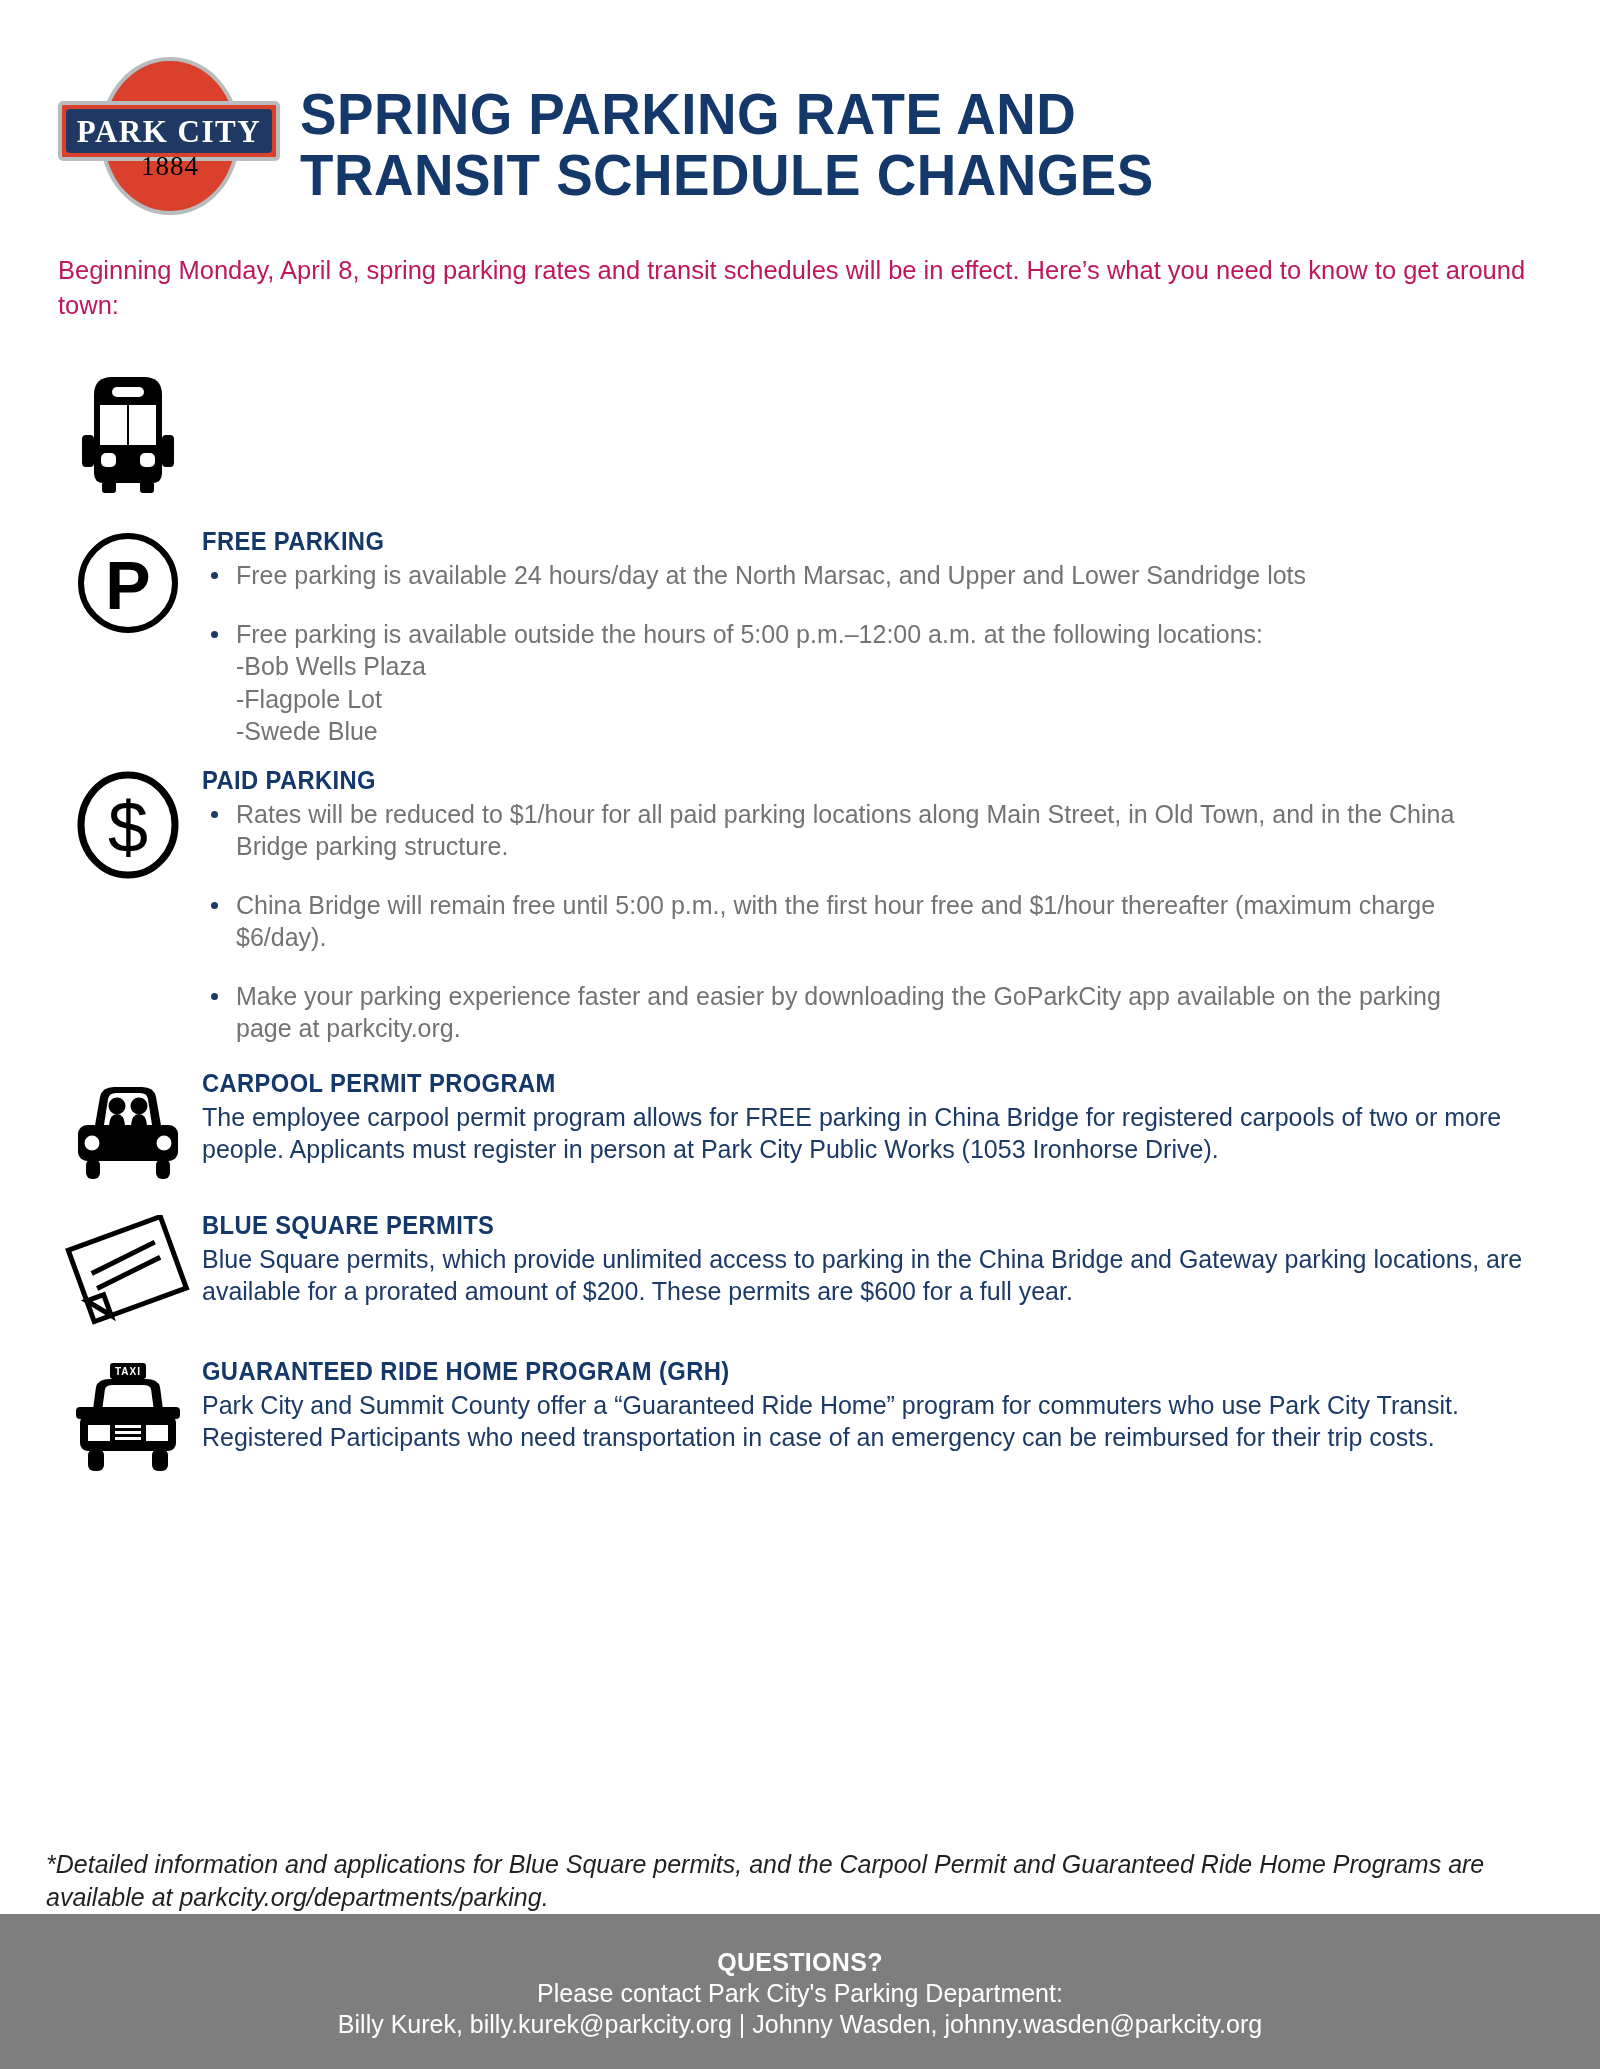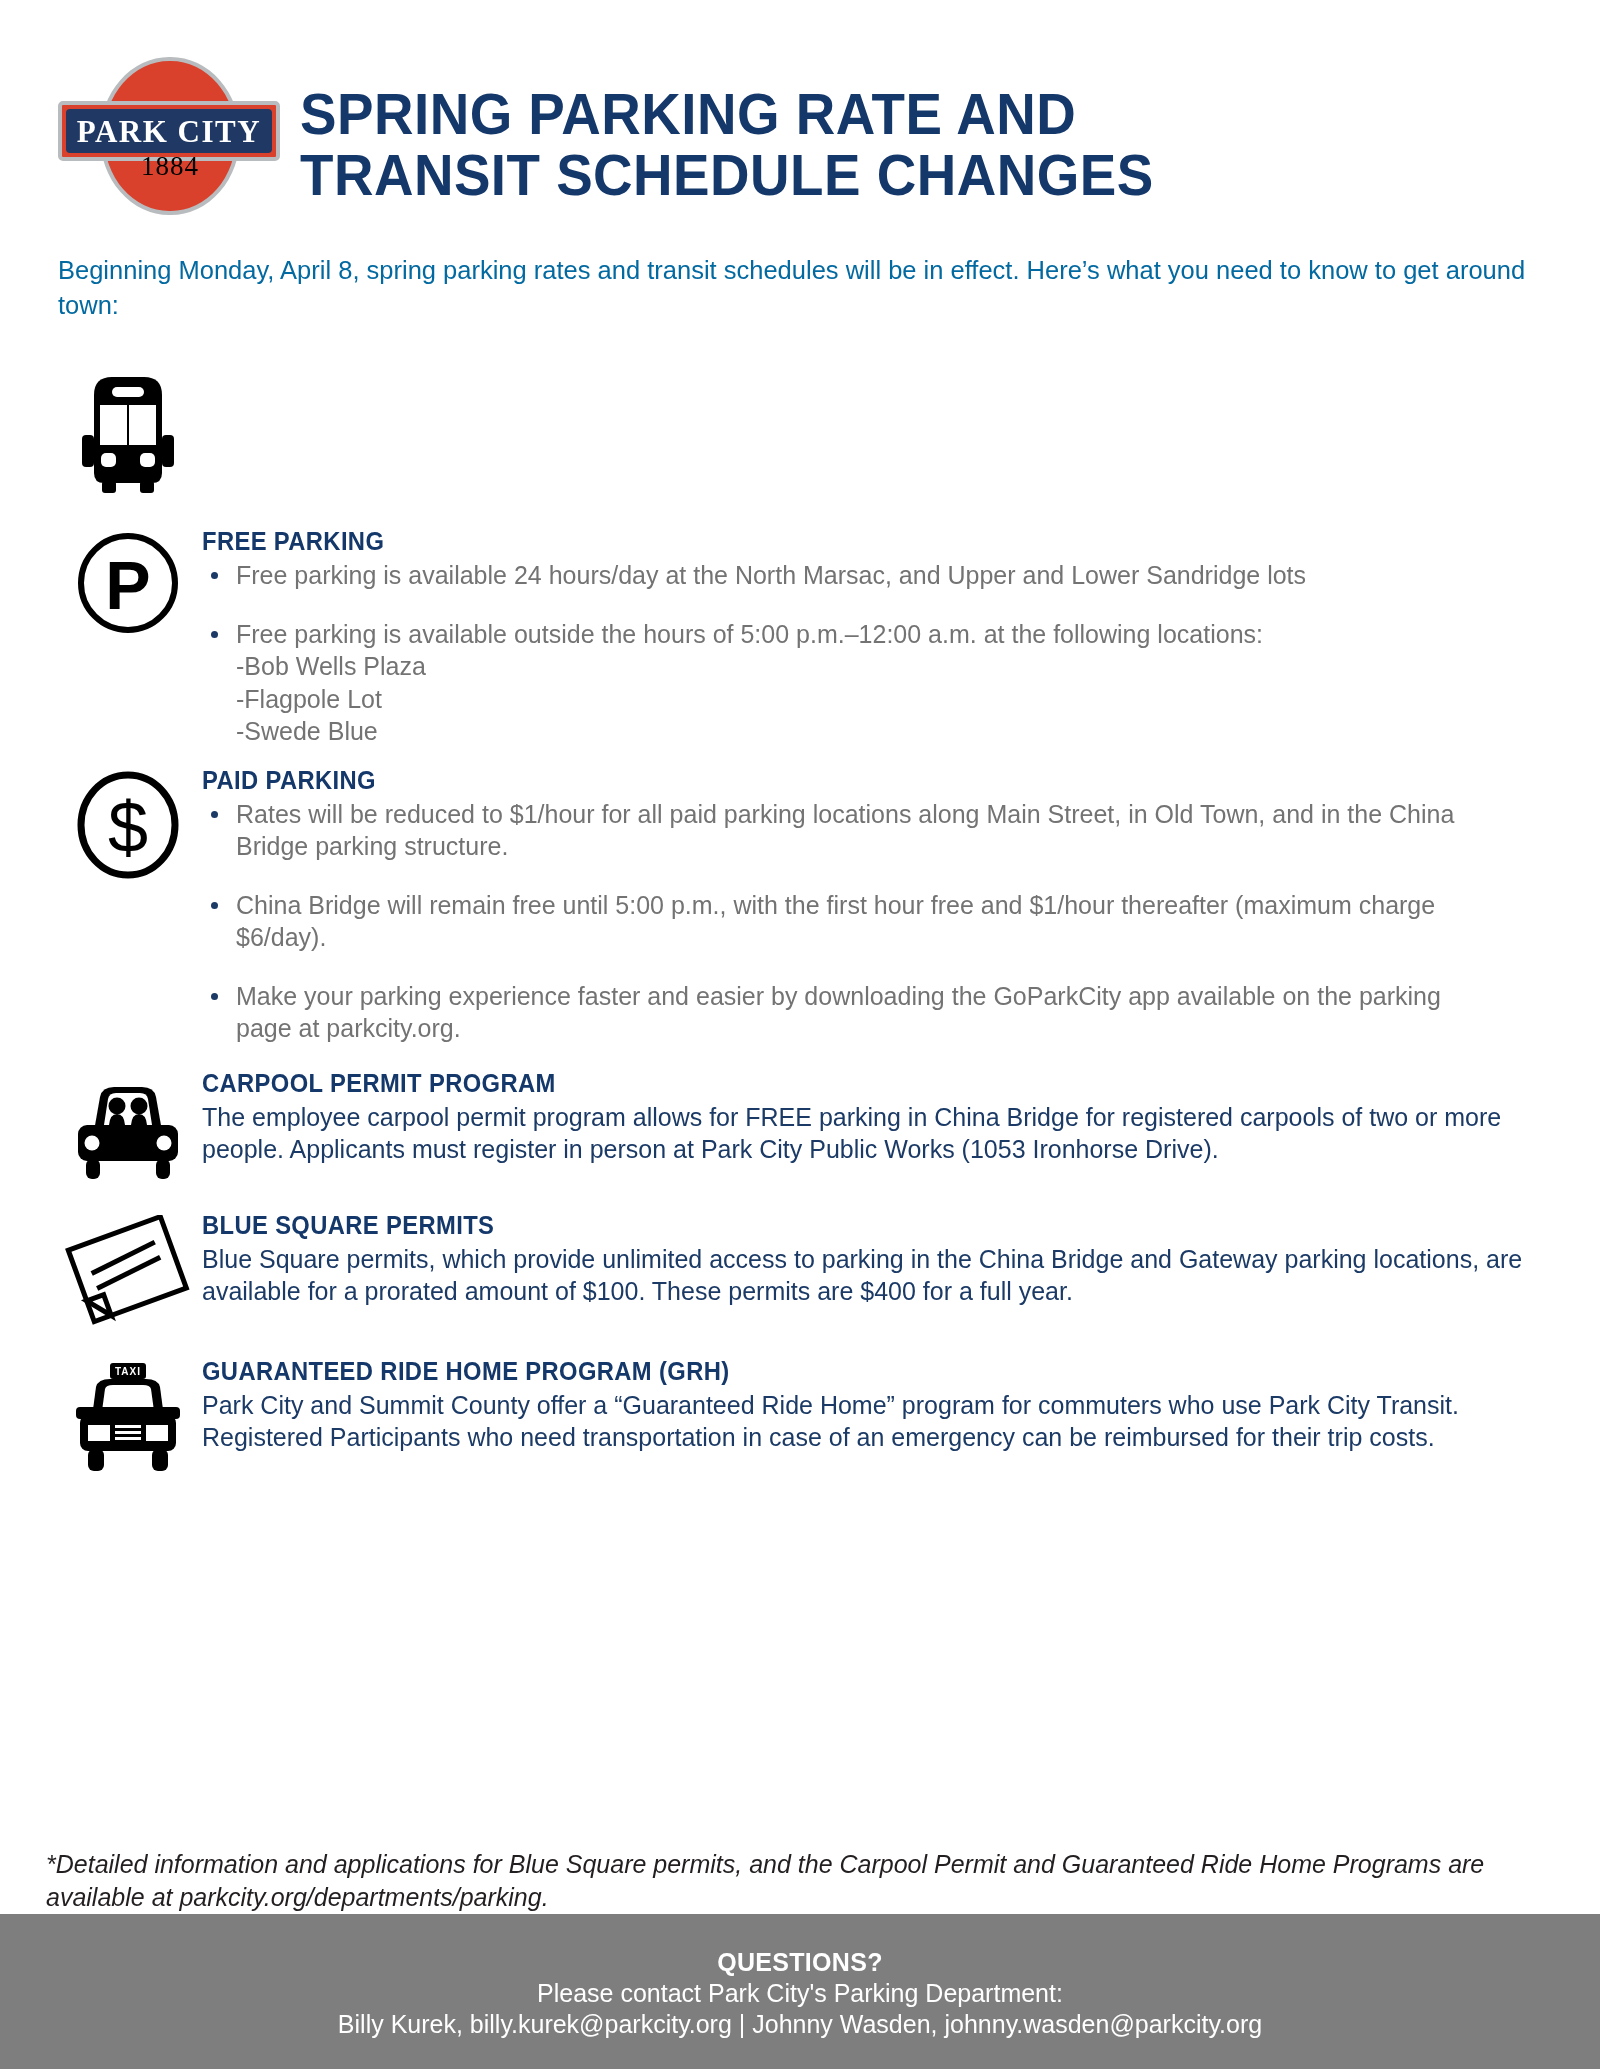--- a/index.html
+++ b/index.html
@@ -106,21 +106,21 @@
     white-space: nowrap;
     transform: scaleX(0.96);
     transform-origin: left center;
   }
 
   
   .intro {
     margin: 38px 55px 0 58px;
     font-size: 25.5px;
     line-height: 1.38;
-    color: #0369a1;
+    color: #be185d;
     max-width: 1480px;
   }
 
   
   .sections {
     margin-top: 46px;
     flex: 1 1 auto;
   }
   .section {
     display: flex;
@@ -348,21 +348,21 @@
               <rect x="16" y="16" width="98" height="76" fill="#fff" stroke="#000" stroke-width="5"></rect>
               <line x1="30" y1="46" x2="100" y2="38" stroke="#000" stroke-width="5"></line>
               <line x1="30" y1="62" x2="100" y2="54" stroke="#000" stroke-width="5"></line>
               <path d="M16 70 L34 70 L34 92 Z" fill="#fff" stroke="#000" stroke-width="5"></path>
             </g>
           </svg>
         </span>
       </div>
       <div class="body-col">
         <div class="sec-title">BLUE SQUARE PERMITS</div>
-        <div class="sec-body">Blue Square permits, which provide unlimited access to parking in the China Bridge and Gateway parking locations, are available for a prorated amount of $100. These permits are $400 for a full year.</div>
+        <div class="sec-body">Blue Square permits, which provide unlimited access to parking in the China Bridge and Gateway parking locations, are available for a prorated amount of $200. These permits are $600 for a full year.</div>
       </div>
     </div>
 
     <div class="section sec-grh">
       <div class="icon-col">
         <span>
           <svg width="116" height="112" viewBox="0 0 116 112">
             <rect x="40" y="2" width="36" height="16" rx="3" fill="#000"></rect>
             <text x="58" y="14" font-family="'Liberation Sans', sans-serif" font-size="10" font-weight="700" fill="#fff" text-anchor="middle" letter-spacing="1">TAXI</text>
             <path d="M22 56 L26 26 Q28 18 40 18 L76 18 Q88 18 90 26 L94 56 Z" fill="#000"></path>

